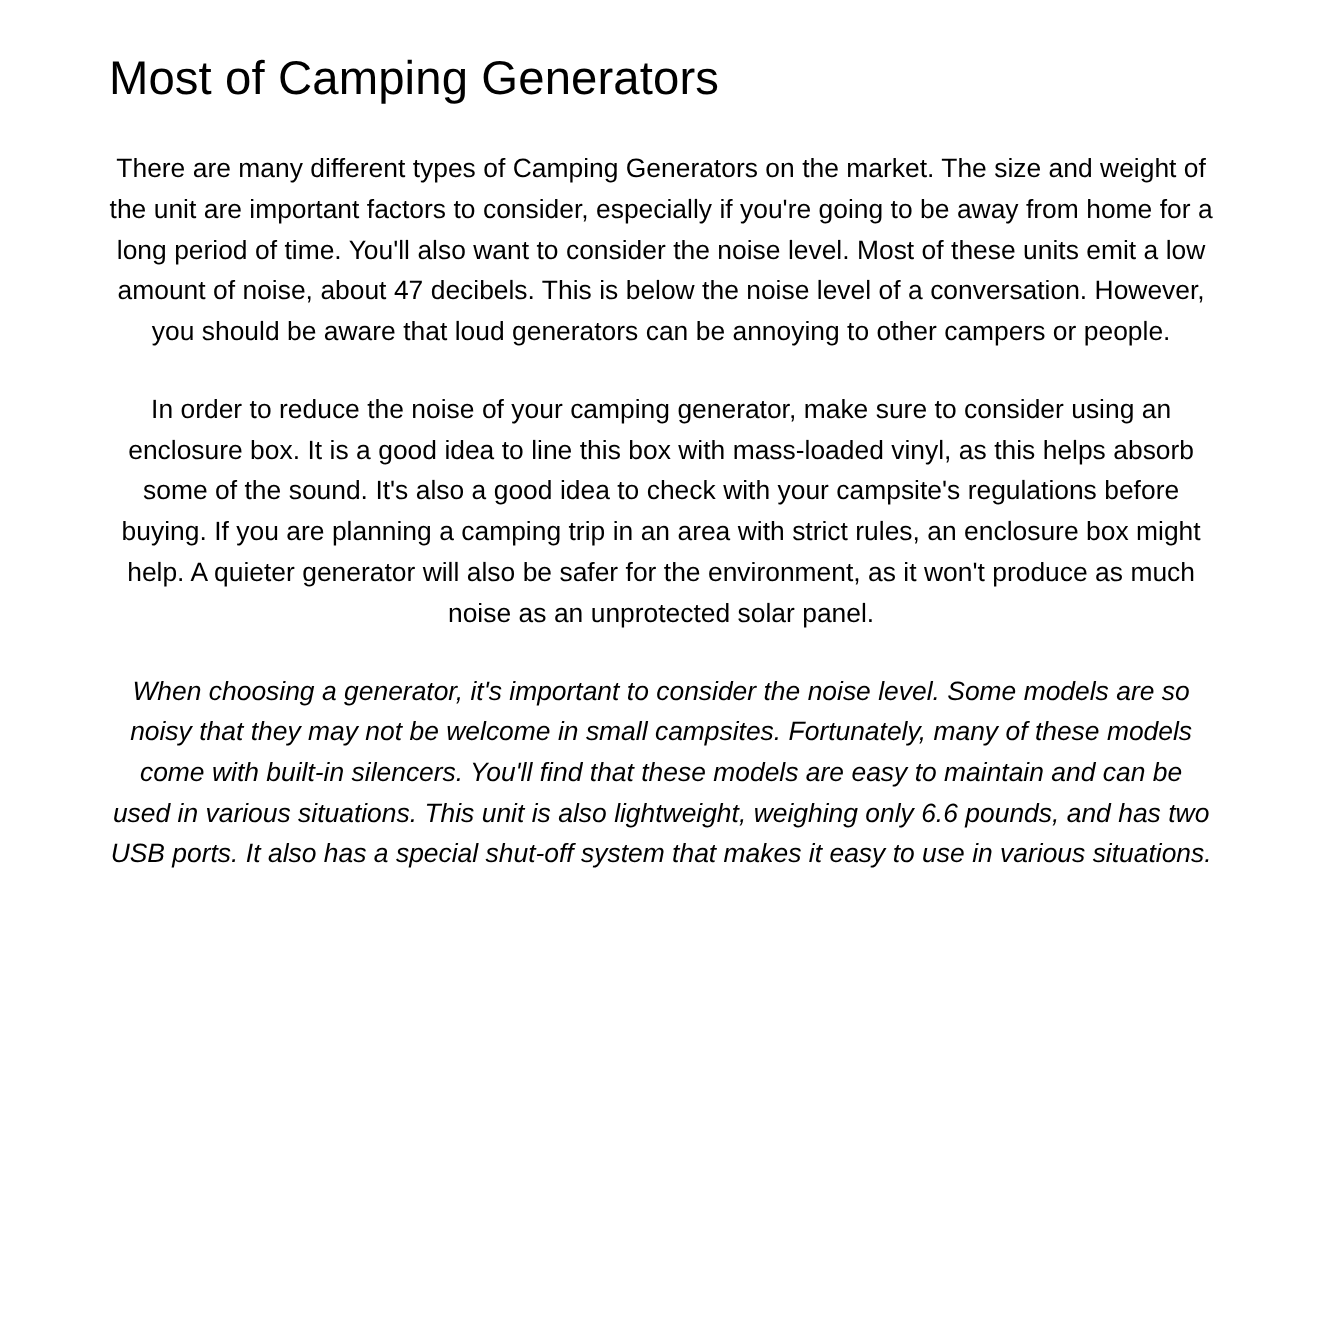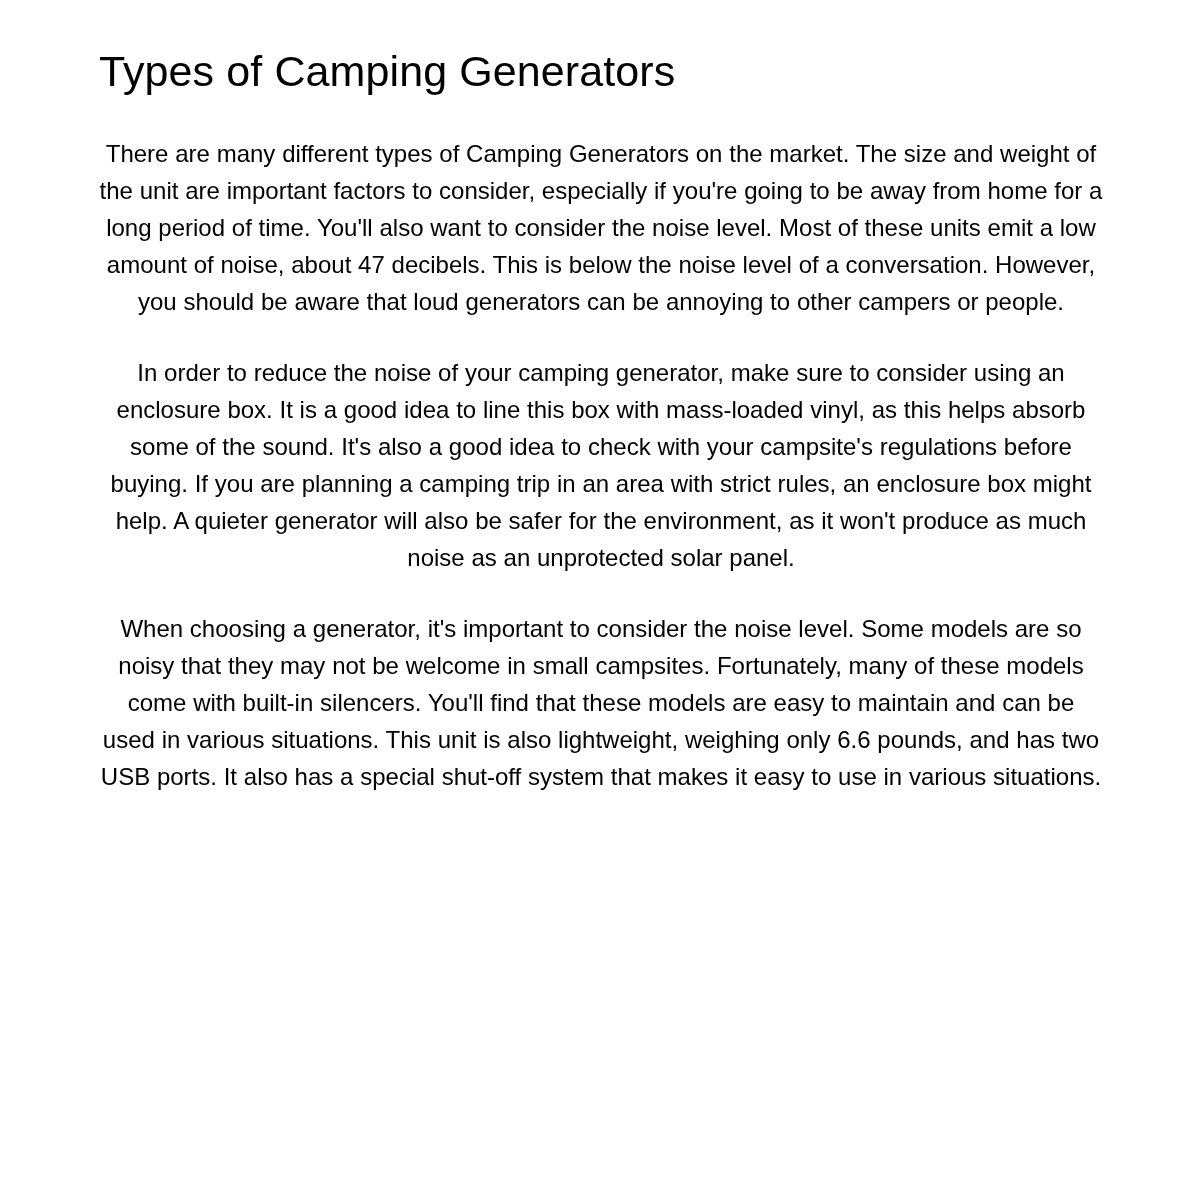--- a/index.html
+++ b/index.html
@@ -54,29 +54,30 @@
     font-family: "Liberation Sans", sans-serif;
     font-size: 24px;
     font-weight: 400;
     line-height: 37px;
     color: #000000;
     text-align: center;
     word-spacing: 0.1px;
   }
   .paragraph:last-child {
     margin-bottom: 0;
+    font-style: italic;
   }
 </style>
 </head>
 <body>
 
 <div class="page">
   <div class="content">
 
-    <h1 class="article-title">Types of Camping Generators</h1>
+    <h1 class="article-title">Most of Camping Generators</h1>
 
     <div class="body-copy">
       <p class="paragraph">There are many different types of Camping Generators on the market. The size and weight of the unit are important factors to consider, especially if you're going to be away from home for a long period of time. You'll also want to consider the noise level. Most of these units emit a low amount of noise, about 47 decibels. This is below the noise level of a conversation. However, you should be aware that loud generators can be annoying to other campers or people.</p>
       <p class="paragraph">In order to reduce the noise of your camping generator, make sure to consider using an enclosure box. It is a good idea to line this box with mass-loaded vinyl, as this helps absorb some of the sound. It's also a good idea to check with your campsite's regulations before buying. If you are planning a camping trip in an area with strict rules, an enclosure box might help. A quieter generator will also be safer for the environment, as it won't produce as much noise as an unprotected solar panel.</p>
       <p class="paragraph">When choosing a generator, it's important to consider the noise level. Some models are so noisy that they may not be welcome in small campsites. Fortunately, many of these models come with built-in silencers. You'll find that these models are easy to maintain and can be used in various situations. This unit is also lightweight, weighing only 6.6 pounds, and has two USB ports. It also has a special shut-off system that makes it easy to use in various situations.</p>
     </div>
 
   </div>
 </div>
 

